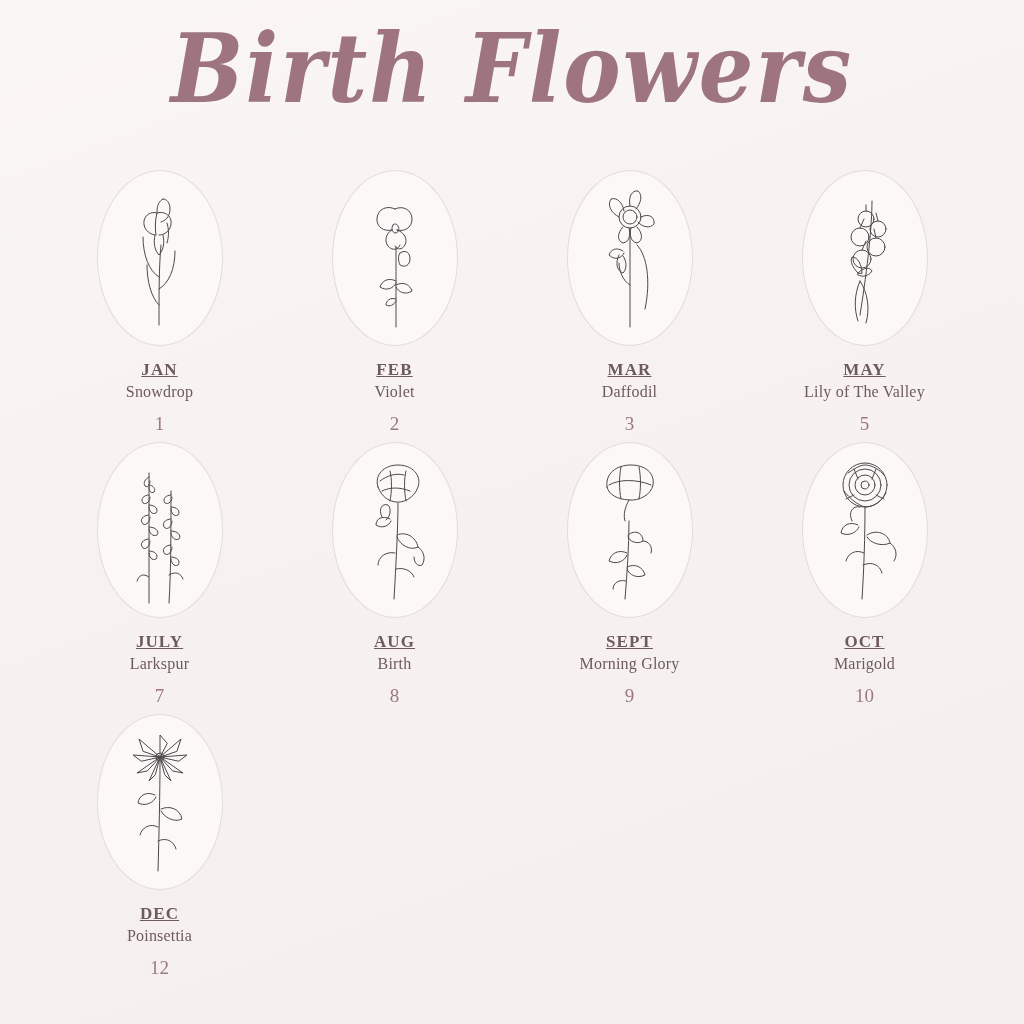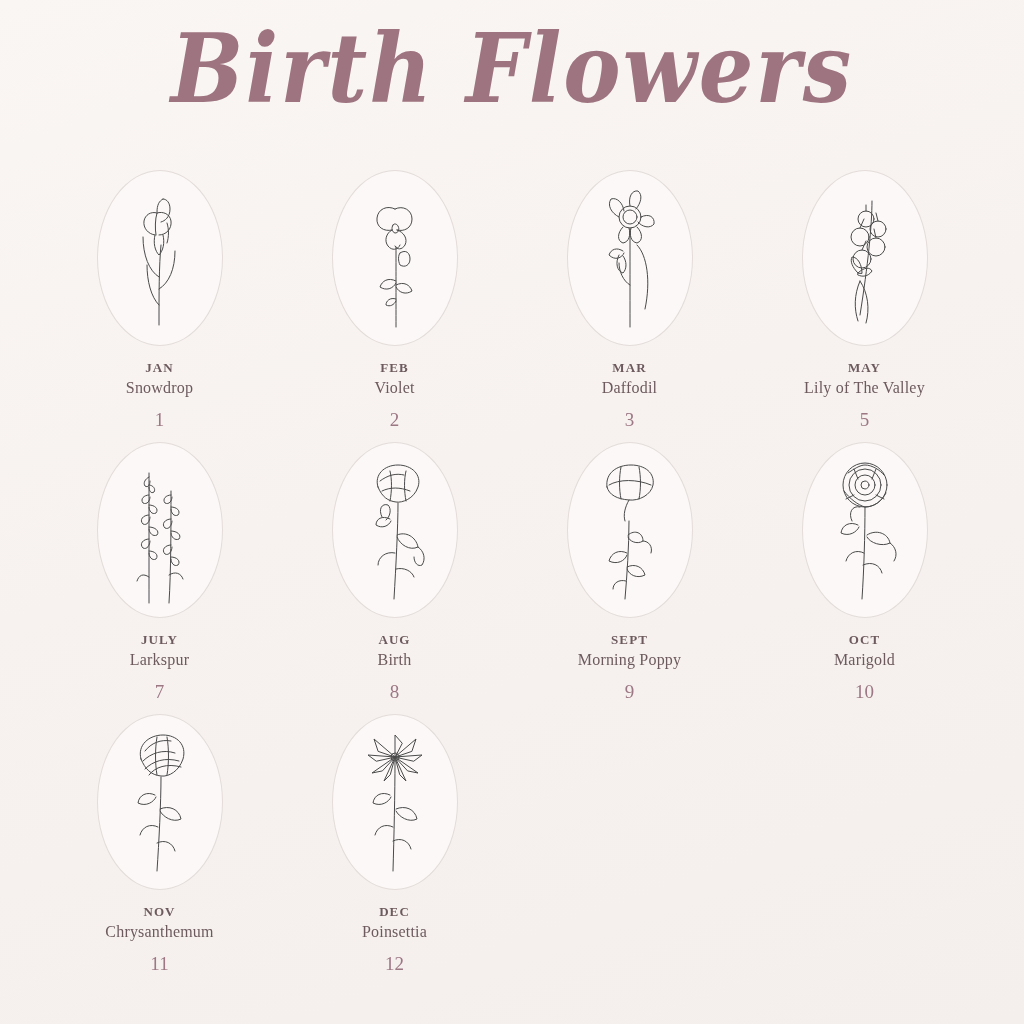--- a/index.html
+++ b/index.html
@@ -61,25 +61,26 @@
     display: flex;
     align-items: flex-end;
     justify-content: center;
     box-sizing: border-box;
   }
   .oval svg {
     display: block;
   }
   .month {
     margin-top: 14px;
-    font-size: 13px;
+    font-size: 17px;
     font-weight: 700;
     letter-spacing: 1.1px;
     color: #6d5a5e;
     text-align: left;
+    text-decoration: underline;
   }
   .flower {
     margin-top: 3px;
     font-size: 16px;
     color: #6d5a5e;
     text-align: center;
     letter-spacing: 0.2px;
   }
   .number {
     margin-top: 12px;
@@ -247,21 +248,21 @@
           <path d="M54 43 C50 50 48 58 50 64"></path>
           <path d="M54 64 C54 90 52 118 50 142"></path>
           <path d="M53 78 C60 72 68 76 68 84 C62 88 54 84 53 80"></path>
           <path d="M68 84 C74 84 78 90 76 96"></path>
           <path d="M52 96 C44 92 36 96 34 104 C42 108 50 104 52 98"></path>
           <path d="M52 110 C60 106 68 110 70 118 C62 122 54 118 52 112"></path>
           <path d="M51 124 C44 122 38 126 38 132"></path>
         </svg>
       </div>
       <div class="month">SEPT</div>
-      <div class="flower">Morning Poppy</div>
+      <div class="flower">Morning Glory</div>
       <div class="number">9</div>
     </div>
 
     <div class="cell">
       <div class="oval">
         <svg width="110" height="160" viewBox="0 0 110 160" fill="none" stroke="#4a4a4a" stroke-width="1" stroke-linecap="round" stroke-linejoin="round">
           <circle cx="55" cy="28" r="22"></circle>
           <circle cx="55" cy="28" r="16"></circle>
           <circle cx="55" cy="28" r="10"></circle>
           <circle cx="55" cy="28" r="4"></circle>
@@ -278,41 +279,20 @@
           <path d="M80 86 C86 90 88 98 84 104"></path>
           <path d="M54 96 C46 92 38 96 36 104"></path>
           <path d="M53 108 C62 104 70 108 72 116"></path>
         </svg>
       </div>
       <div class="month">OCT</div>
       <div class="flower">Marigold</div>
       <div class="number">10</div>
     </div>
 
-    <div class="cell">
-      <div class="oval">
-        <svg width="110" height="160" viewBox="0 0 110 160" fill="none" stroke="#4a4a4a" stroke-width="1" stroke-linecap="round" stroke-linejoin="round">
-          <path d="M36 30 C32 16 44 6 58 6 C72 6 82 16 78 30 C74 42 64 48 56 47 C46 46 40 40 36 30Z"></path>
-          <path d="M40 22 C46 14 56 10 66 12"></path>
-          <path d="M38 32 C46 24 58 20 70 24"></path>
-          <path d="M40 40 C48 32 60 28 74 32"></path>
-          <path d="M44 46 C50 38 62 34 76 38"></path>
-          <path d="M52 8 C50 20 50 34 52 46"></path>
-          <path d="M62 8 C64 20 64 34 62 46"></path>
-          <path d="M56 48 C56 74 54 112 52 142"></path>
-          <path d="M50 66 C42 62 34 66 33 74 C41 78 49 73 51 68"></path>
-          <path d="M55 80 C64 76 74 80 76 90 C68 94 58 88 55 82"></path>
-          <path d="M53 98 C45 94 37 98 35 106"></path>
-          <path d="M52 114 C60 110 68 114 70 122"></path>
-        </svg>
-      </div>
-      <div class="month">NOV</div>
-      <div class="flower">Chrysanthemum</div>
-      <div class="number">11</div>
-    </div>
 
     <div class="cell">
       <div class="oval">
         <svg width="110" height="160" viewBox="0 0 110 160" fill="none" stroke="#4a4a4a" stroke-width="1" stroke-linecap="round" stroke-linejoin="round">
           <path d="M55 28 L55 6 L62 14Z"></path>
           <path d="M55 28 L34 10 L38 22Z"></path>
           <path d="M55 28 L76 10 L72 22Z"></path>
           <path d="M55 28 L28 26 L36 32Z"></path>
           <path d="M55 28 L82 26 L74 32Z"></path>
           <path d="M55 28 L32 44 L42 42Z"></path>

